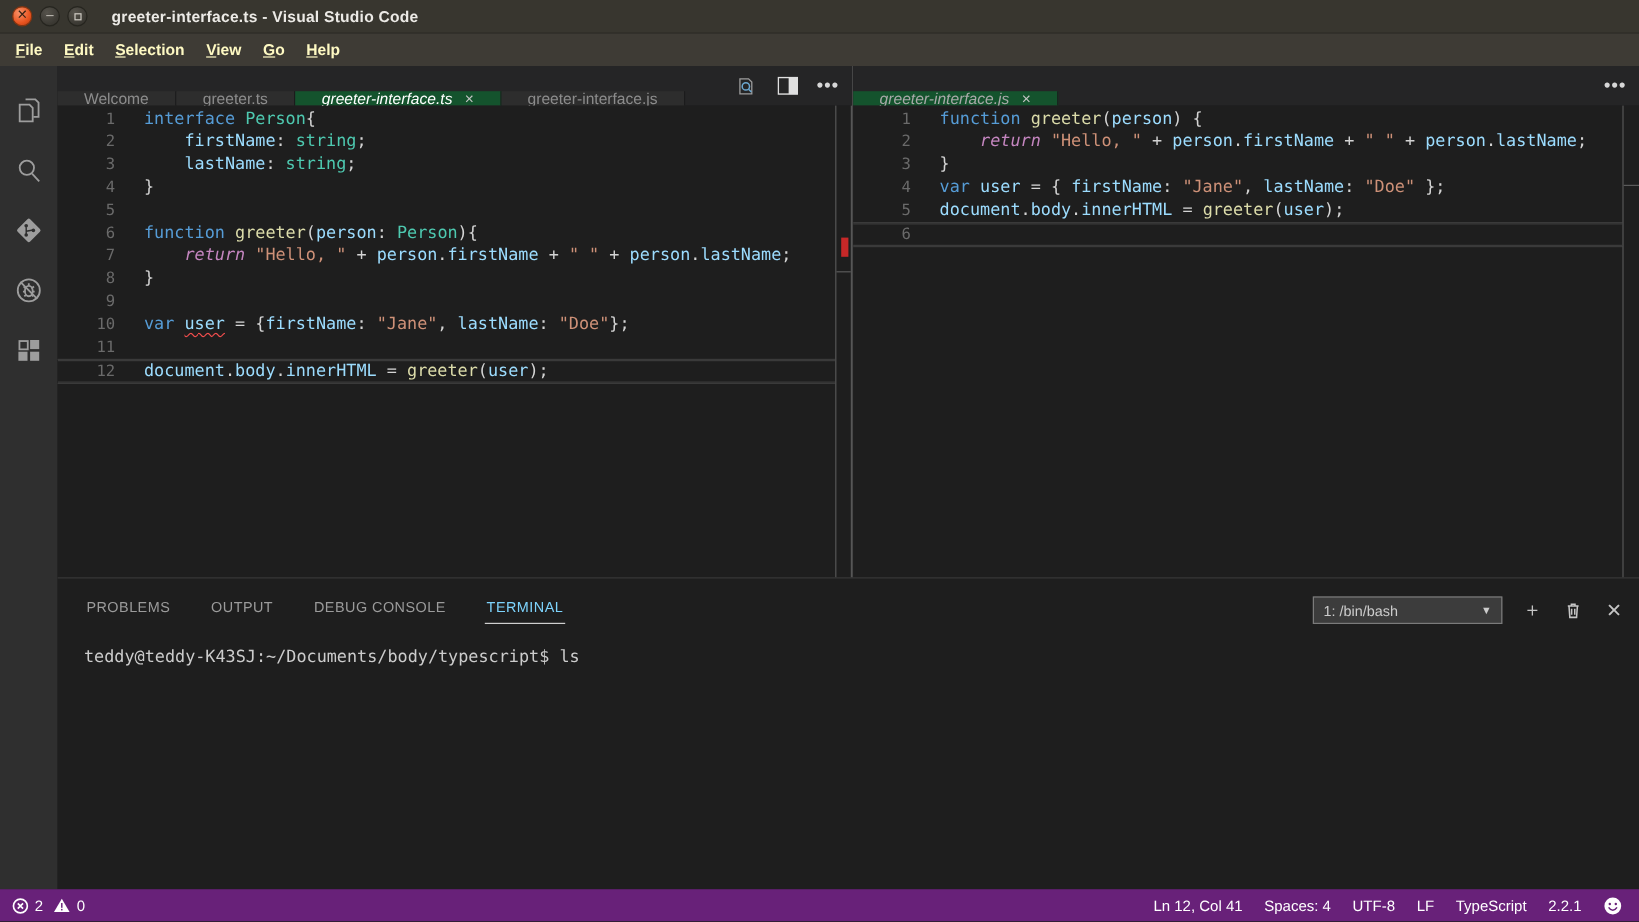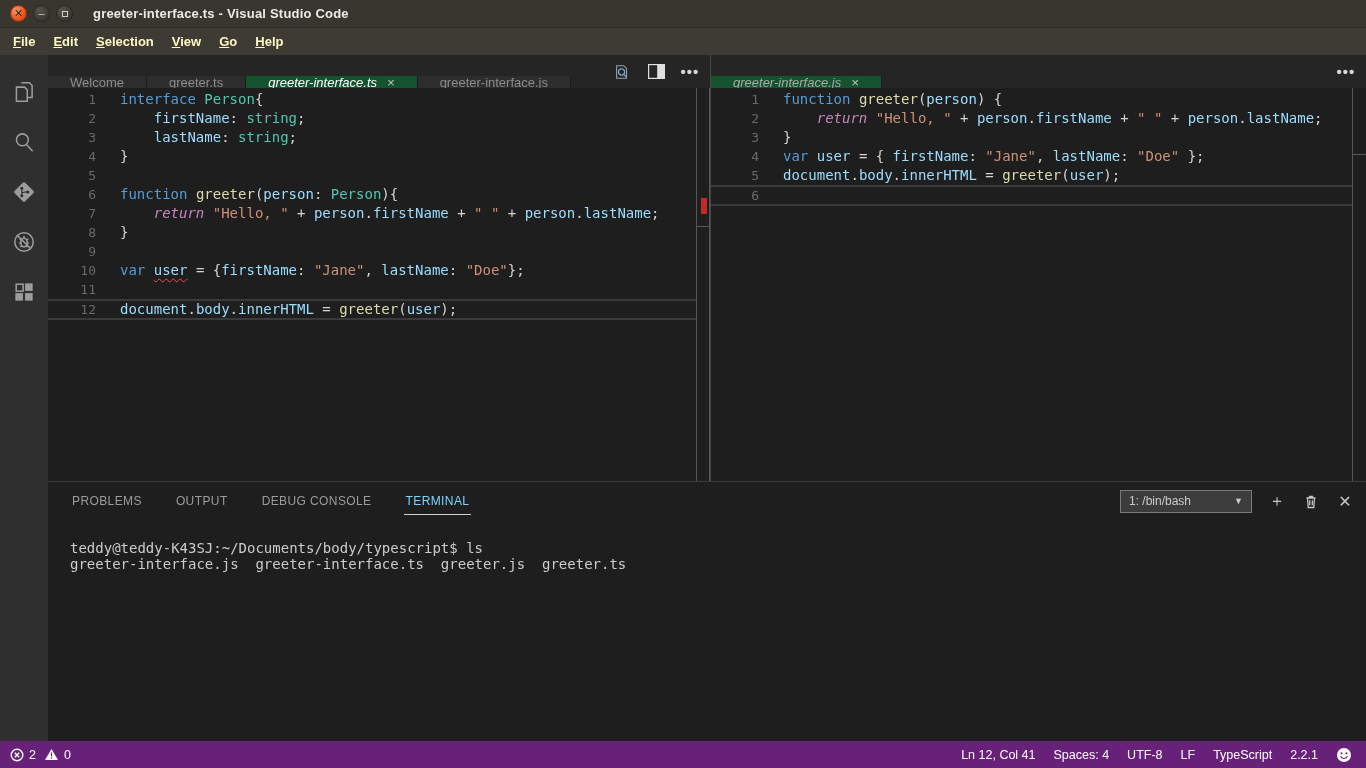--- a/index.html
+++ b/index.html
@@ -69,27 +69,27 @@
   .sq { text-decoration:underline wavy #f14c4c; text-decoration-thickness:1px; text-underline-offset:3px; }
 
   .ov-lane { width:14px; flex:none; border-left:1px solid #565656; position:relative; }
   .editor-group.right .ov-lane { border-right:none; }
   .ov-slider { position:absolute; left:0; right:0; top:0; border-bottom:1px solid #5a5a5a; }
   .ov-err { position:absolute; right:2px; width:6px; height:16px; background:#c62828; }
 
   
   .panel { flex:1; background:#1e1e1e; border-top:1px solid #3c3c3c; display:flex;
            flex-direction:column; min-height:0; }
-  .panel-header { height:38px; display:flex; align-items:center; justify-content:space-between;
+  .panel-header { height:38px; display:flex; align-items:flex-end; justify-content:space-between;
                   padding:0 12px 0 22px; flex:none; }
   .panel-tabs { display:flex; gap:30px; }
   .panel-tab { color:#9b9b9b; font-size:12px; letter-spacing:.4px; padding:6px 2px; cursor:default; }
   .panel-tab.active { color:#7dd3fc; border-bottom:1px solid #cfcfcf; }
   .panel-controls { display:flex; align-items:center; gap:16px; }
-  .term-select { width:132px; height:23px; background:#3c3c3c; border:1px solid #7b7b7b;
+  .term-select { width:158px; height:23px; background:#3c3c3c; border:1px solid #7b7b7b;
                  color:#cccccc; font-size:12px; display:flex; align-items:center;
                  justify-content:space-between; padding:0 8px; }
   .term-select .caret { font-size:9px; color:#cccccc; }
   .pc-icon { color:#c5c5c5; display:flex; align-items:center; justify-content:center;
              width:18px; height:18px; font-size:16px; }
   .pc-icon svg { stroke:#c5c5c5; fill:none; stroke-width:1.3; }
 
   .terminal { flex:1; padding:20px 0 0 22px; font-family:"DejaVu Sans Mono", monospace;
               font-size:14px; color:#cccccc; }
   .tline { height:16px; line-height:16px; white-space:pre; }
@@ -278,21 +278,20 @@
             <div class="pc-icon">
               <svg width="14" height="15" viewBox="0 0 14 15">
                   <path d="M2.5 4h9M5.5 4V2.5h3V4M3.5 4l.7 9.5h5.6l.7-9.5M5.7 6.2v5M8.3 6.2v5"></path>
                 </svg>
             </div>
             <div class="pc-icon">✕</div>
           </div>
         </div>
         <div class="terminal" id="terminal">
             <div class="tline">teddy@teddy-K43SJ:~/Documents/body/typescript$ ls</div>
-            <div class="tline">greeter-interface.js  greeter-interface.ts  greeter.js  greeter.ts</div>
           </div>
       </div>
     </div>
   </div>
 
   <div class="statusbar">
     <div class="sb-left">
       <div class="sb-item">
         <svg width="14" height="14" viewBox="0 0 14 14">
             <circle cx="7" cy="7" r="5.8" fill="none" stroke="#fff" stroke-width="1.4"></circle>

